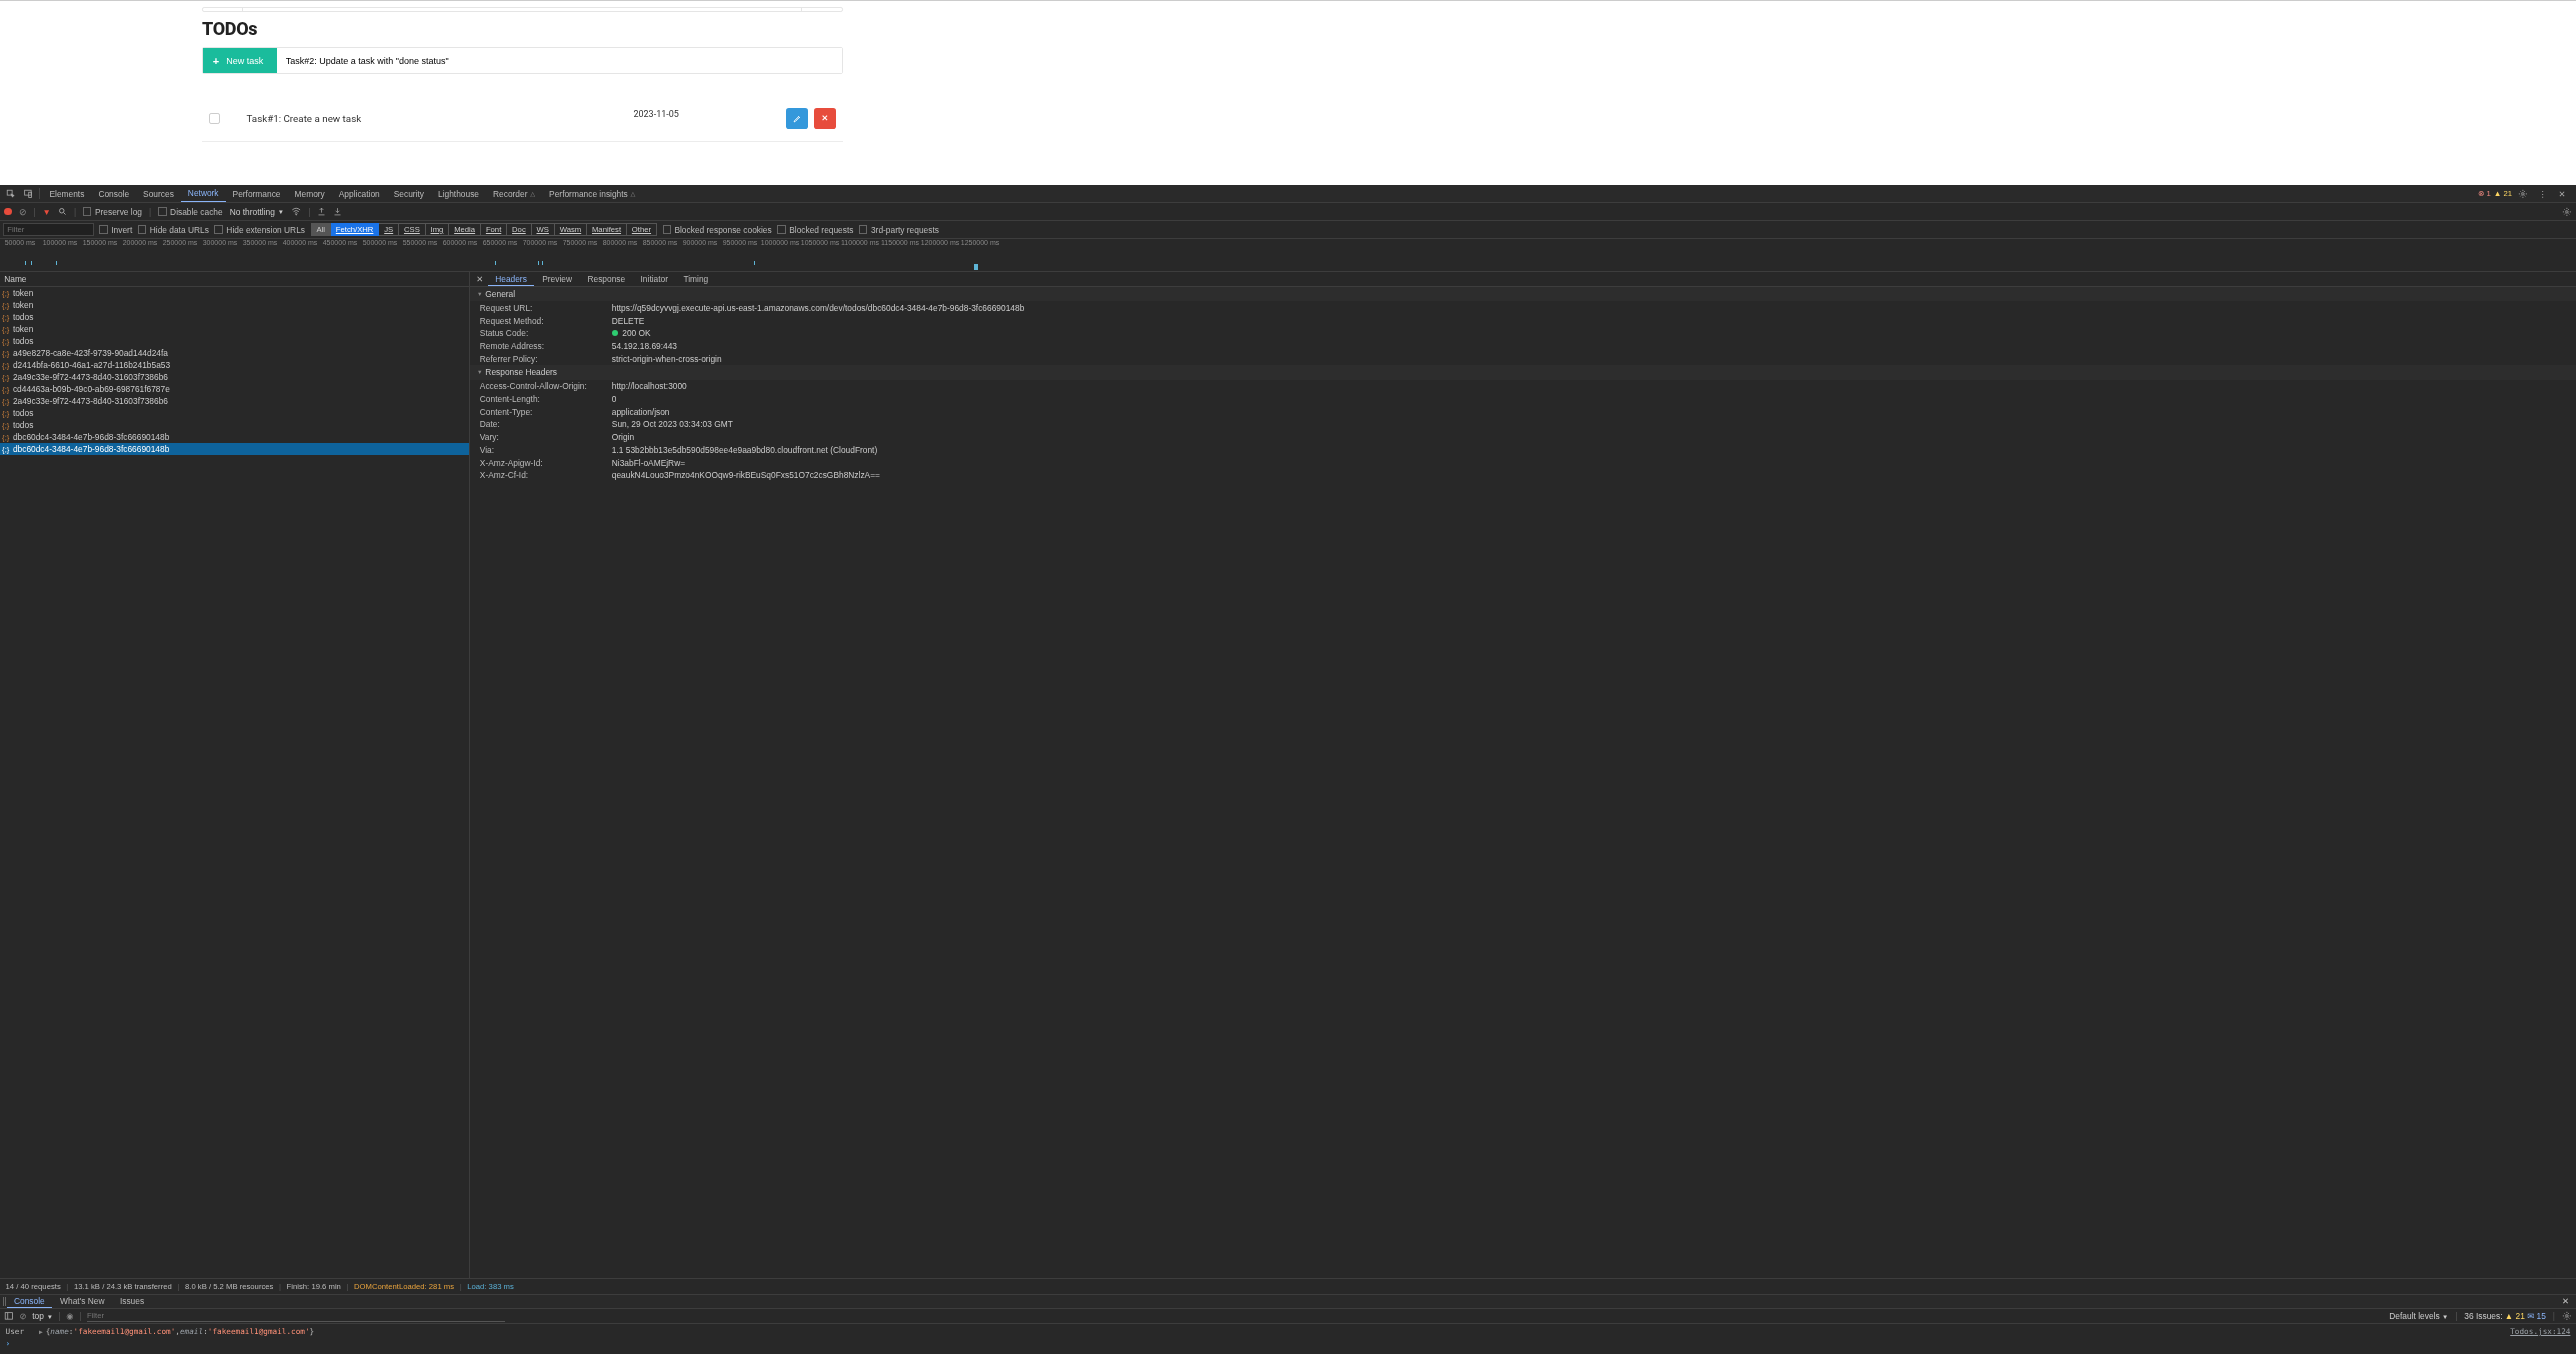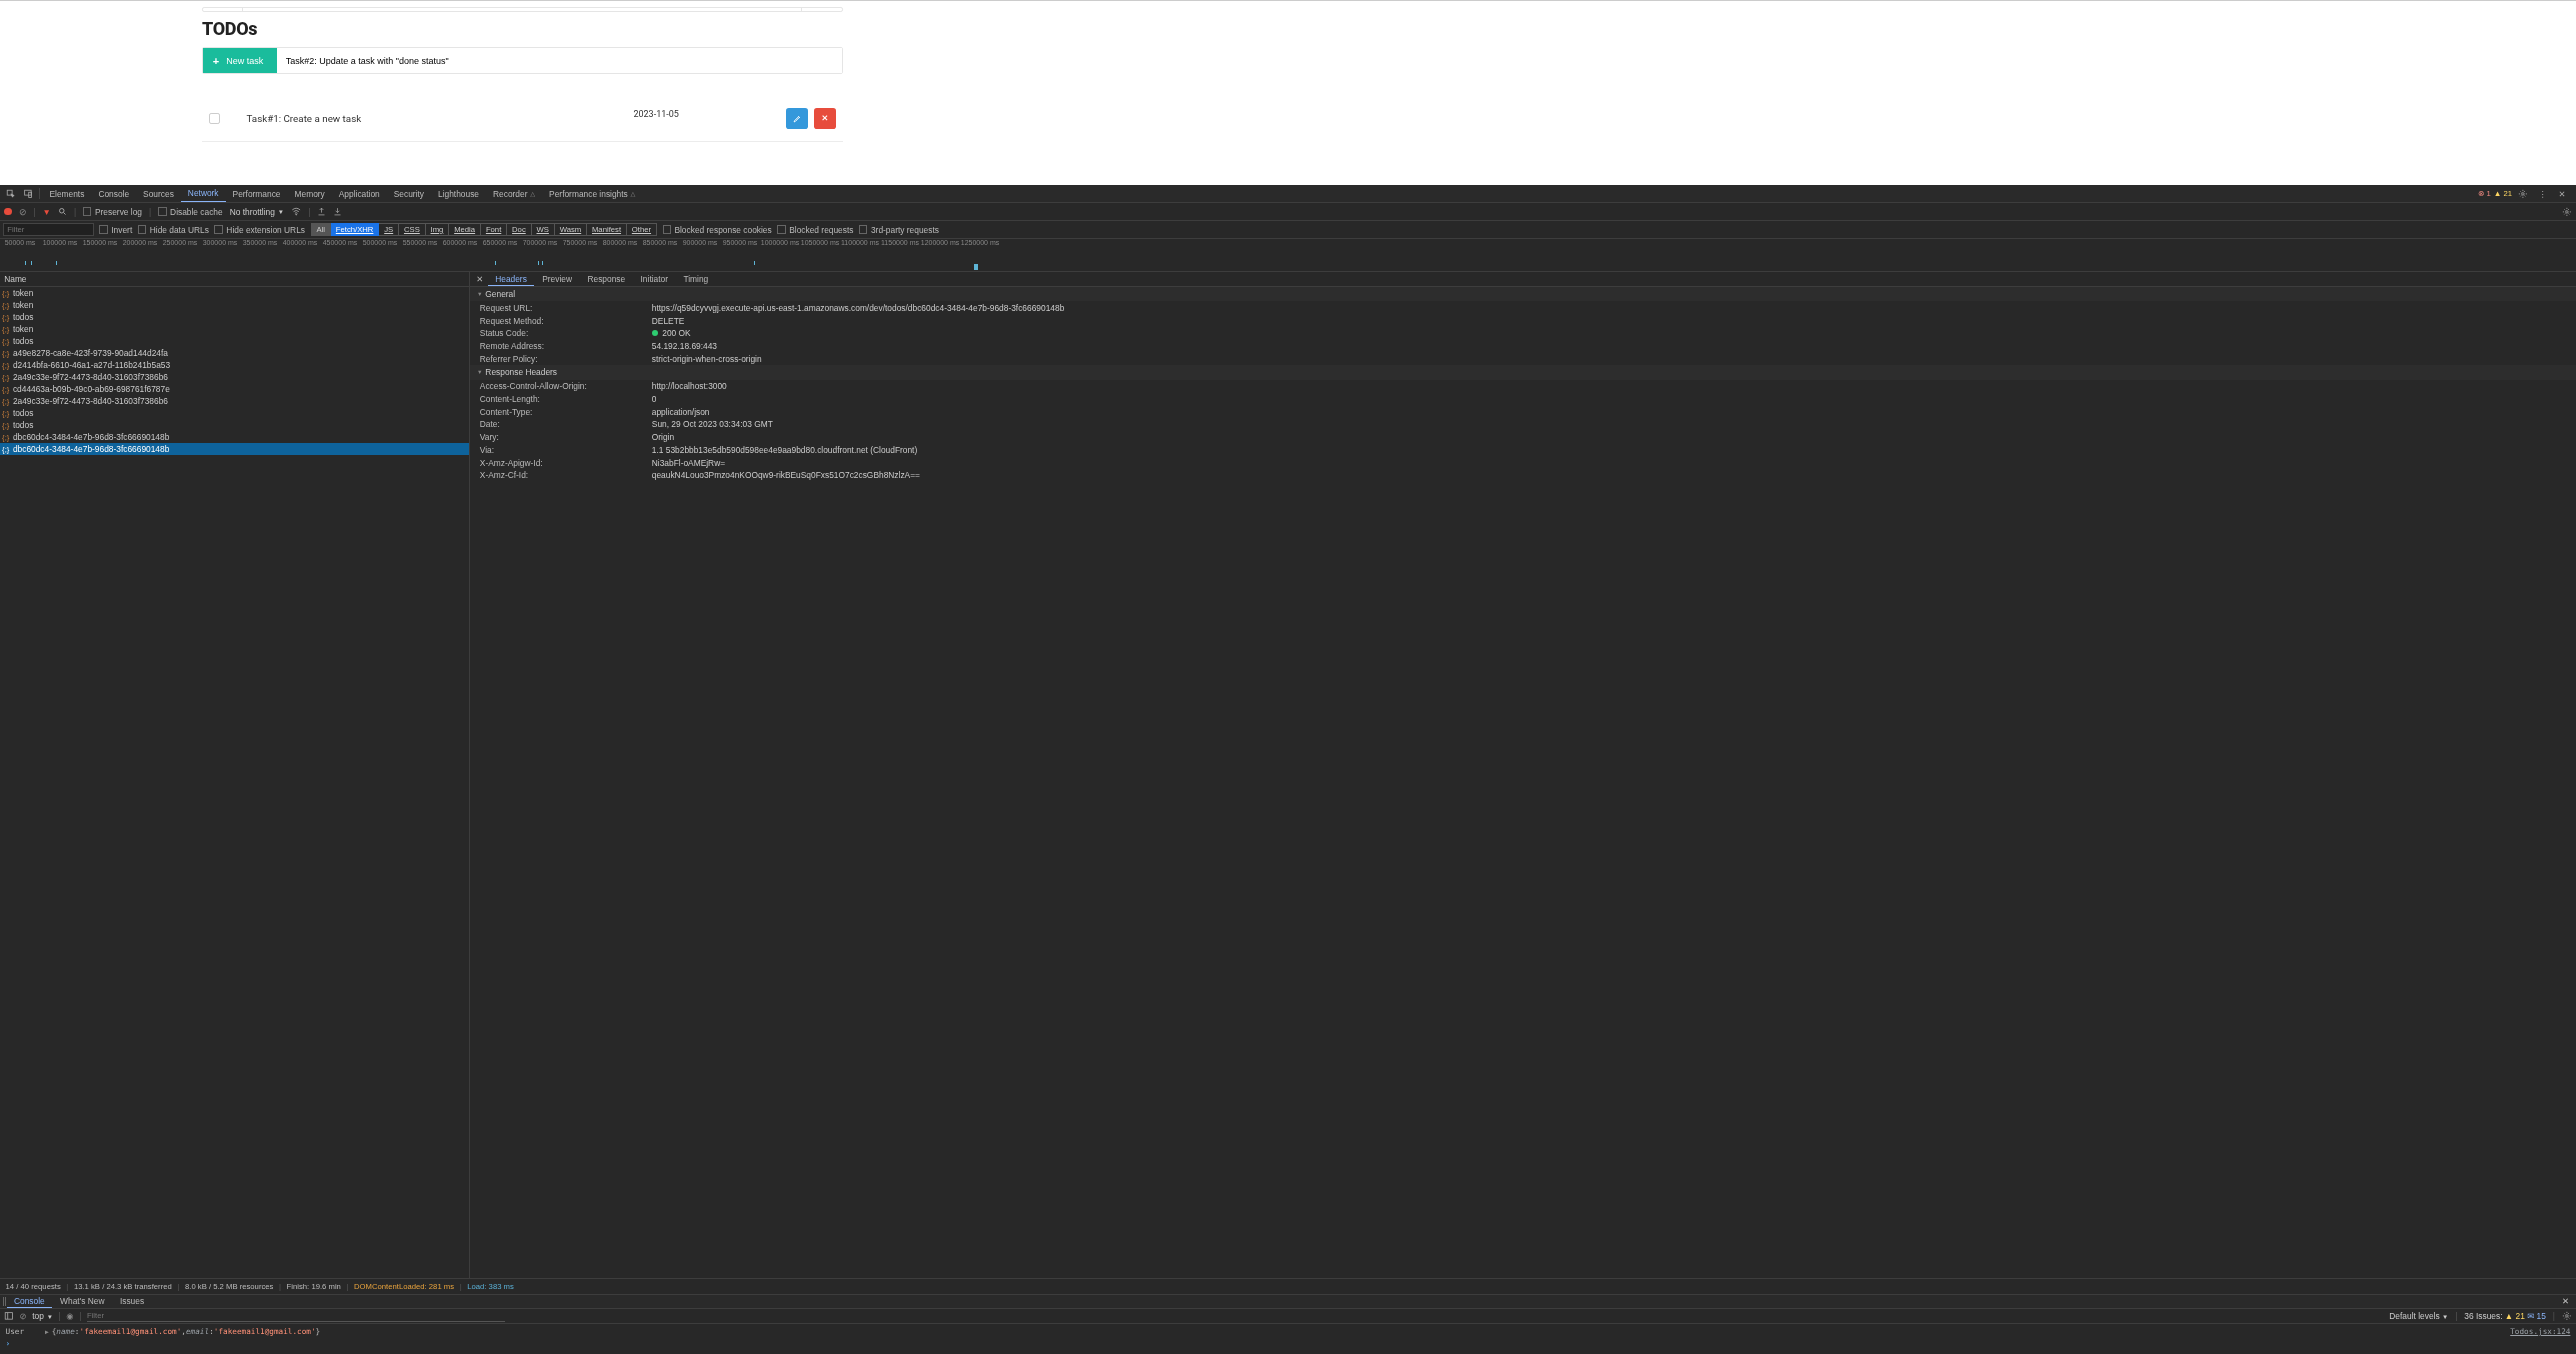--- a/index.html
+++ b/index.html
@@ -229,21 +229,21 @@
     padding-left:2.8px;gap:1.4px;
   }
   .req-detail-tabs .x{ width:14px;text-align:center;color:#bbb;cursor:pointer;}
   .rdt{ padding:0 7px;height:100%;display:flex;align-items:center;color:#bbb;cursor:pointer;}
   .rdt.active{ color:#8ab4f8; border-bottom:1.4px solid #8ab4f8;text-align:right;}
   .req-detail-body{ flex:1; overflow:auto; font-size:8.4px;}
   .section-h{
     background:#2d2d2d;padding:2.1px 7px;color:#ccc;display:flex;align-items:center;gap:2.8px;
   }
   .section-h .tri{ font-size:5.6px; color:#888;}
-  .kv-row{ display:flex; padding:1.4px 7px 1.4px 9.8px;gap:40px;}
+  .kv-row{ display:flex; padding:1.4px 7px 1.4px 9.8px;}
   .kv-row .k{ width:132px; color:#bbb;}
   .kv-row .v{ color:#ccc; flex:1;}
   .status-dot{ display:inline-block;width:6.3px;height:6.3px;border-radius:50%;background:#2ecc71;margin-right:4.2px;}
 
   .dt-footer{
     height:15.3px;border-top:0.7px solid #3d3d3d;display:flex;align-items:center;
     padding:0 5.6px;gap:5.6px;color:#bbb;font-size:7.7px;
   }
   .dt-footer .sep{ color:#555; }
   .dcl { color:#e8a33d; }
@@ -273,21 +273,21 @@
     color:#ccc;font-size:7.7px;
   }
   .console-bar .spacer{flex:1;}
   .console-bar .right{display:flex;align-items:center;gap:7px;color:#ccc;}
 
   .console-body{
     height:29px; font-family: Menlo, Consolas, monospace; font-size:7.7px;
     padding:2.8px 5.6px;
   }
   .console-line{ display:flex; align-items:center;}
-  .console-line .lbl{ color:#bbb; margin-right:21px;}
+  .console-line .lbl{ color:#bbb; margin-right:15px;}
   .console-line .tri{ color:#888; margin-right:2.8px;font-size:6.3px;}
   .js-brace{ color:#bbb;}
   .js-key{ color:#9aa0a6; font-style:italic;}
   .js-str{ color:#ff9178;}
   .console-src{ margin-left:auto; color:#9aa0a6; text-decoration:underline;}
   .console-prompt{ color:#5fb4ff; padding-top:2.8px;}
 
   svg { display:block; }
 </style>
 </head>

